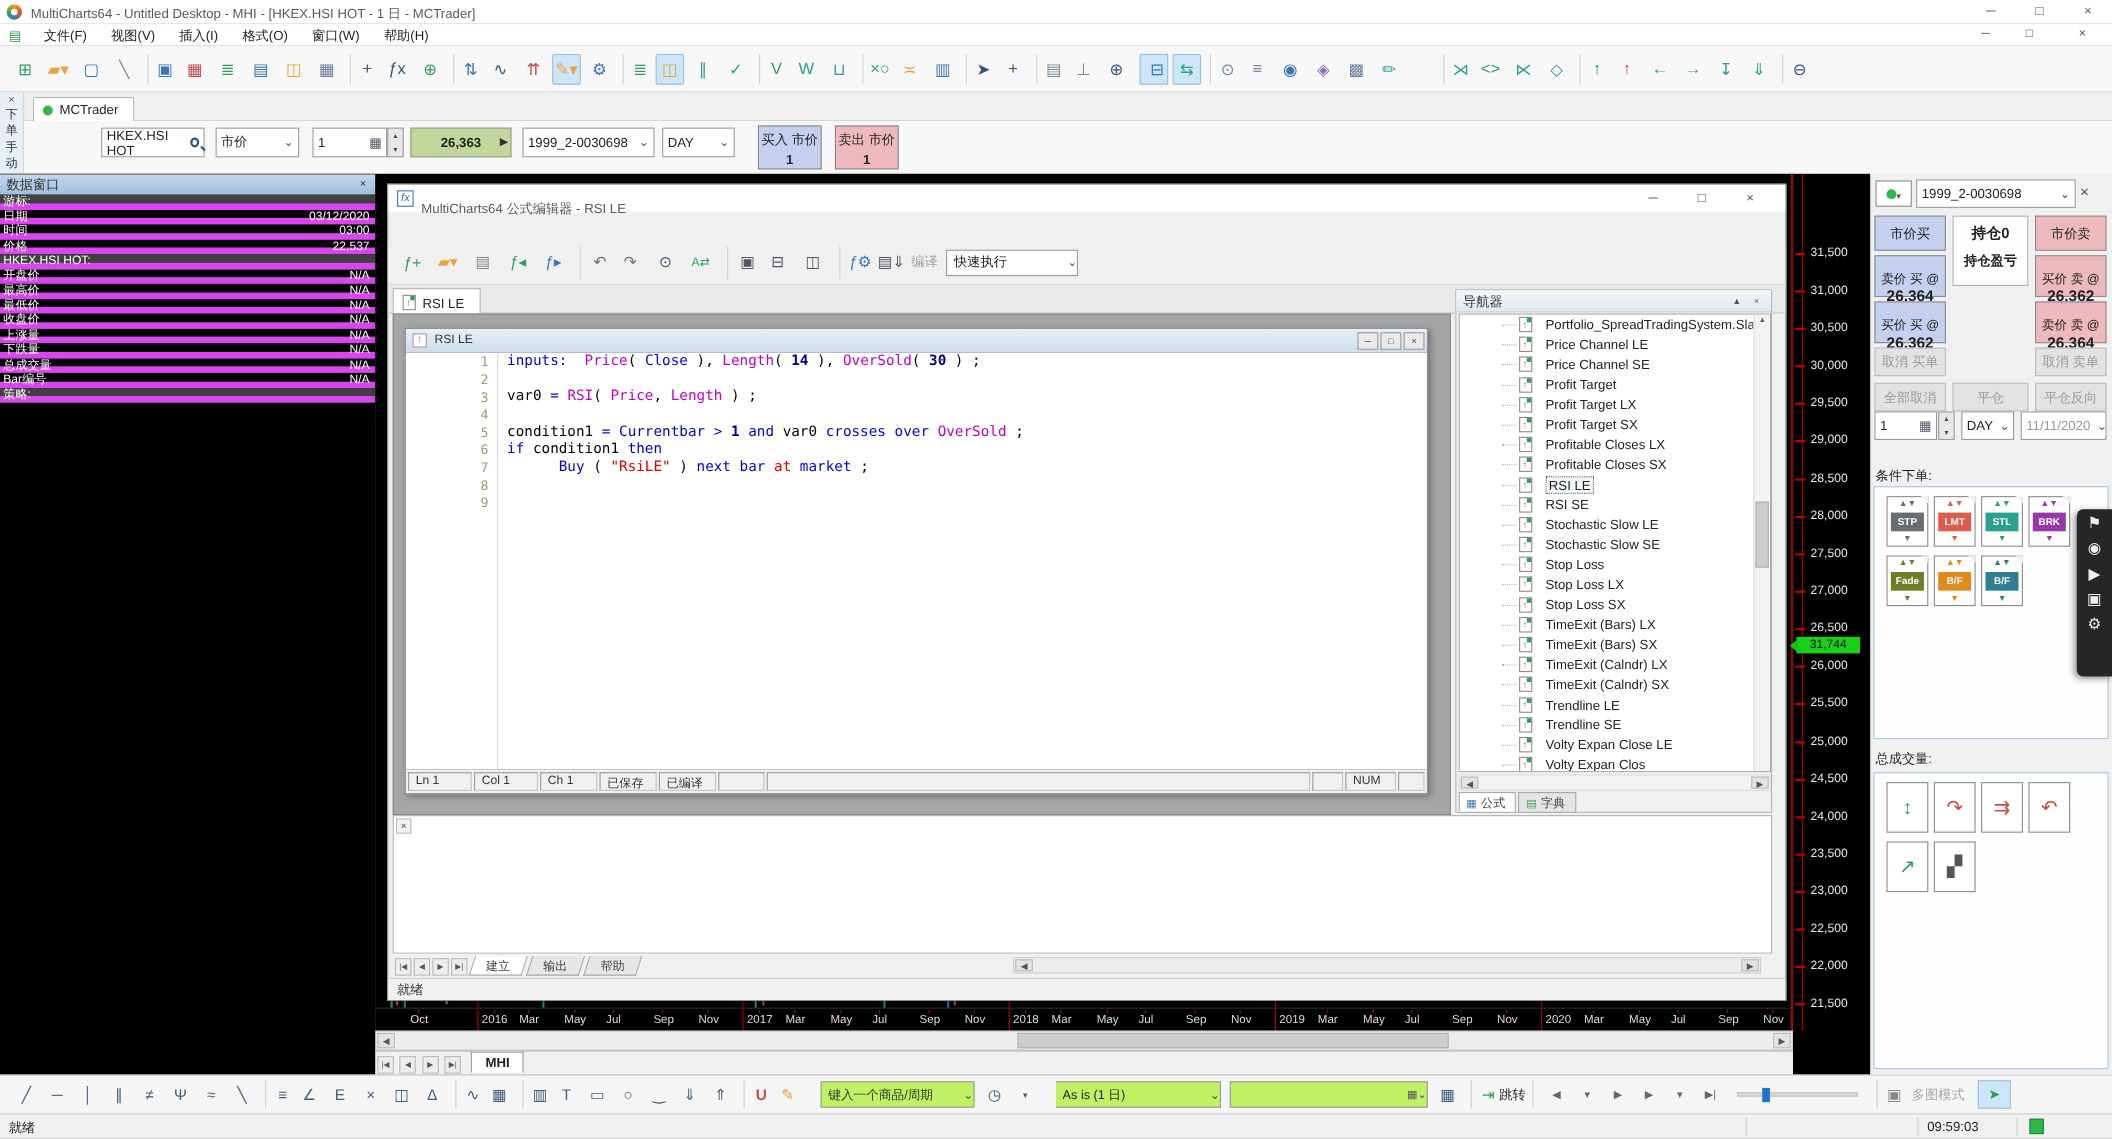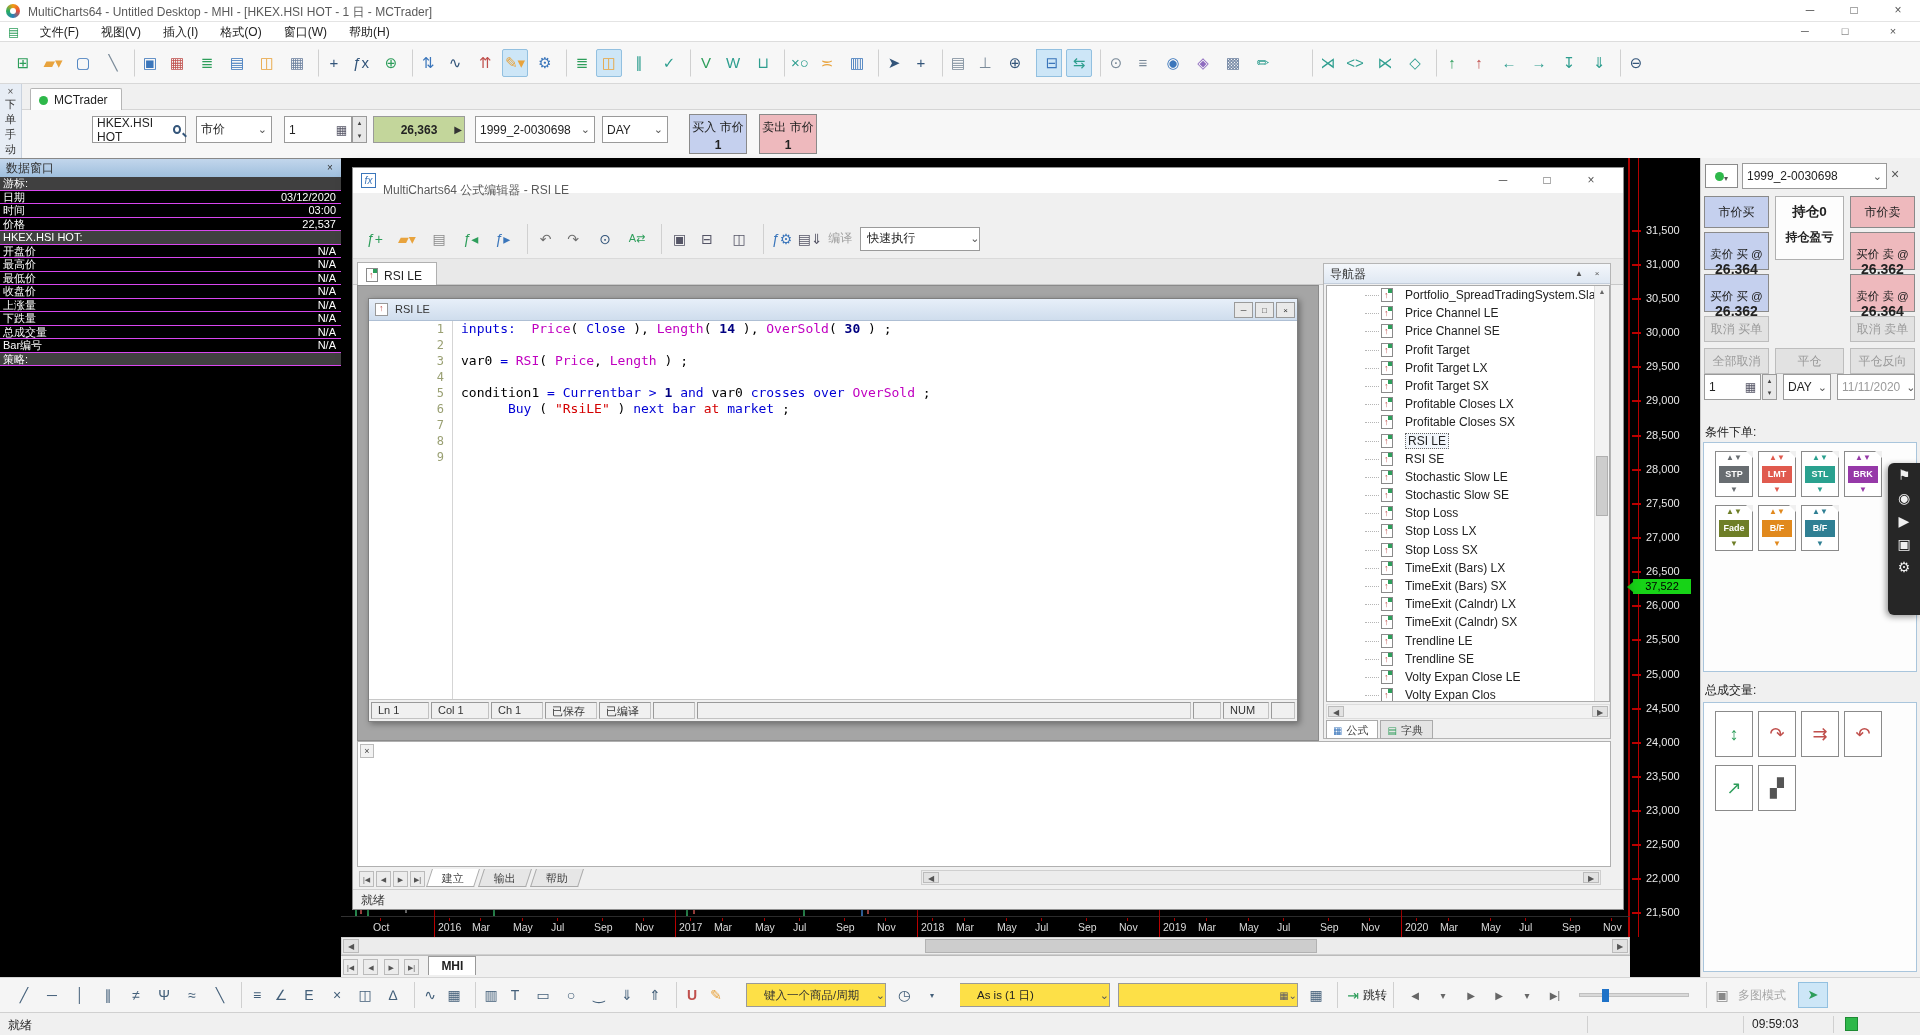--- a/index.html
+++ b/index.html
@@ -44,21 +44,21 @@
   #price-field i { position:absolute; right:2px; font-style:normal; font-size:10px; color:#333;}
   .spin { position:absolute; top:6px; width:15px; height:27px; border:1px solid #9a9a9a; background:#e8e8e8;
     font-size:7px; color:#444; display:flex; flex-direction:column; align-items:center; justify-content:space-around;}
   .trade-btn { position:absolute; top:4px; height:40px; width:58px; border:1px solid #8a8a8a; font-size:12px;
     text-align:center; line-height:1.5; padding-top:3px;}
   
   #data-window { left:0; top:158px; width:341px; height:819px; background:#000; border-top:1px solid #888;}
   #dw-title { left:0; top:0; width:341px; height:18px; background:linear-gradient(#c2d6ec,#9fbfdd);
     color:#333; font-size:12px; padding:1px 0 0 6px;}
   #dw-close { right:4px; top:2px; width:14px; height:14px; line-height:13px; text-align:center; color:#333; font-size:10px;}
-  .dw-row { position:relative; height:13.5px; border-bottom:1px solid #d946ef; color:#fff; font-size:11px; line-height:13px;}
+  .dw-row { position:relative; height:13.5px; border-bottom:6px solid #d946ef; color:#fff; font-size:11px; line-height:13px;}
   .dw-row .l { position:absolute; left:3px; }
   .dw-row .v { position:absolute; right:5px; }
   .dw-row.header { background:#404040; }
   
   #chart { left:341px; top:158px; width:1359px; height:819px; background:#000; }
   .redline { position:absolute; top:0; height:779px; background:#b30000;}
   #price-scale { position:absolute; left:1289px; top:0; width:70px; height:819px; }
   .ps-item { position:absolute; left:16px; color:#e8e8e8; font-size:11px; }
   .ps-item::before { content:""; position:absolute; left:-14px; top:6px; width:9px; height:2px; background:#c00000;}
   #price-tag { position:absolute; left:3px; width:58px; height:15px; background:#17d317; color:#000; font-size:11px;
@@ -177,22 +177,22 @@
   
   #float-tools { left:1888px; top:463px; width:32px; height:152px; background:#262626; border-radius:6px 0 0 6px;
     box-shadow:-2px 2px 6px rgba(0,0,0,.4); display:flex; flex-direction:column; align-items:center; padding-top:4px; gap:7px;}
   #float-tools span { color:#f0f0f0; font-size:14px; line-height:16px;}
   
   #bottom-toolbar { left:0; top:977px; width:1920px; height:35px; background:#f5f5f5; border-top:1px solid #d5d5d5;
     display:flex; align-items:center; padding-left:10px;}
   .bbi { display:inline-flex; align-items:center; justify-content:center; min-width:24px; height:26px; margin:0 2px;
     font-size:14px; color:#44607a;}
   .bbi.sep { border-left:1px solid #d0d0d0; padding-left:7px; margin-left:7px;}
-  .b-combo { height:24px; background:#fde047; border:1px solid #9a9a9a; display:flex; align-items:center;
-    font-size:11.5px; padding-left:17px; margin:0 4px;}
+  .b-combo { height:24px; background:#bef264; border:1px solid #9a9a9a; display:flex; align-items:center;
+    font-size:11.5px; padding-left:6px; margin:0 4px;}
   #slider { width:110px; height:4px; background:#d9d9d9; border:1px solid #c0c0c0; position:relative; margin:0 10px;}
   #slider-thumb { position:absolute; left:22px; top:-5px; width:7px; height:13px; background:#1e72c8;}
   #multi-mode { color:#a8a8a8; font-size:12px; margin:0 6px;}
   #cursor-mode { width:30px; height:26px; background:#cde6f7; border:1px solid #92c0e0; text-align:center;
     line-height:24px; color:#2e9e5b; font-size:13px; margin-left:6px;}
   #status-bar { left:0; top:1012px; width:1920px; height:23px; background:#f0f0f0; border-top:1px solid #d0d0d0;}
   #status-ready { position:absolute; left:8px; top:4px; font-size:12px; color:#222;}
   .sb-sep { position:absolute; top:3px; width:1px; height:17px; background:#d0d0d0;}
   #status-time { position:absolute; left:1752px; top:4px; font-size:12px;}
   #conn-ind { position:absolute; left:1845px; top:4px; width:13px; height:14px; background:#2eb84a; border:1px solid #1d8a33;}
@@ -319,21 +319,21 @@
   </div>
 </div>
 
 <div class="abs" id="chart">
   <div class="redline" style="left:1287px;width:2px"></div>
   <div class="redline" style="left:1297px;width:1px"></div>
   <div id="price-scale">
     <span>
       <span class="ps-item" style=";top:66px">31,500</span><span class="ps-item" style=";top:100px">31,000</span><span class="ps-item" style=";top:134px">30,500</span><span class="ps-item" style=";top:168px">30,000</span><span class="ps-item" style=";top:202px">29,500</span><span class="ps-item" style=";top:236px">29,000</span><span class="ps-item" style=";top:271px">28,500</span><span class="ps-item" style=";top:305px">28,000</span><span class="ps-item" style=";top:339px">27,500</span><span class="ps-item" style=";top:373px">27,000</span><span class="ps-item" style=";top:407px">26,500</span><span class="ps-item" style=";top:441px">26,000</span><span class="ps-item" style=";top:475px">25,500</span><span class="ps-item" style=";top:510px">25,000</span><span class="ps-item" style=";top:544px">24,500</span><span class="ps-item" style=";top:578px">24,000</span><span class="ps-item" style=";top:612px">23,500</span><span class="ps-item" style=";top:646px">23,000</span><span class="ps-item" style=";top:680px">22,500</span><span class="ps-item" style=";top:714px">22,000</span><span class="ps-item" style=";top:748px">21,500</span>
     </span>
-    <span id="price-tag" style="top:421px">37,522</span>
+    <span id="price-tag" style="top:421px">31,744</span>
   </div>
   <div id="mini-candles">
     <span><span class="mtick" style=";left:14px;height:9px;background:#2e9e5b"></span><span class="mtick" style=";left:19px;height:7px;background:#c0504d"></span><span class="mtick" style=";left:26px;height:9px;background:#2e9e5b"></span><span class="mtick" style=";left:64px;height:6px;background:#888"></span><span class="mtick" style=";left:152px;height:9px;background:#2e9e5b"></span><span class="mtick" style=";left:345px;height:9px;background:#2e9e5b"></span><span class="mtick" style=";left:352px;height:7px;background:#c0504d"></span><span class="mtick" style=";left:462px;height:9px;background:#2e9e5b"></span><span class="mtick" style=";left:520px;height:9px;background:#3b76bb"></span><span class="mtick" style=";left:526px;height:7px;background:#c0504d"></span></span>
   </div>
   <span><span class="yline" style=";left:93px"></span><span class="yline" style=";left:334px"></span><span class="yline" style=";left:576px"></span><span class="yline" style=";left:818px"></span><span class="yline" style=";left:1060px"></span></span>
   <div id="timeline">
     <span>
       <span class="tl-label" style=";left:32px">Oct</span><span class="tl-label" style=";left:97px">2016</span><span class="tl-label" style=";left:131px">Mar</span><span class="tl-label" style=";left:172px">May</span><span class="tl-label" style=";left:210px">Jul</span><span class="tl-label" style=";left:253px">Sep</span><span class="tl-label" style=";left:294px">Nov</span><span class="tl-label" style=";left:338px">2017</span><span class="tl-label" style=";left:373px">Mar</span><span class="tl-label" style=";left:414px">May</span><span class="tl-label" style=";left:452px">Jul</span><span class="tl-label" style=";left:495px">Sep</span><span class="tl-label" style=";left:536px">Nov</span><span class="tl-label" style=";left:580px">2018</span><span class="tl-label" style=";left:615px">Mar</span><span class="tl-label" style=";left:656px">May</span><span class="tl-label" style=";left:694px">Jul</span><span class="tl-label" style=";left:737px">Sep</span><span class="tl-label" style=";left:778px">Nov</span><span class="tl-label" style=";left:822px">2019</span><span class="tl-label" style=";left:857px">Mar</span><span class="tl-label" style=";left:898px">May</span><span class="tl-label" style=";left:936px">Jul</span><span class="tl-label" style=";left:979px">Sep</span><span class="tl-label" style=";left:1020px">Nov</span><span class="tl-label" style=";left:1064px">2020</span><span class="tl-label" style=";left:1099px">Mar</span><span class="tl-label" style=";left:1140px">May</span><span class="tl-label" style=";left:1178px">Jul</span><span class="tl-label" style=";left:1221px">Sep</span><span class="tl-label" style=";left:1262px">Nov</span>
     </span>
   </div>
@@ -490,20 +490,21 @@
             <div class="ln">7</div>
             <div class="ln">8</div>
             <div class="ln">9</div>
         </div>
         <div id="code-lines">
             <div class="code-line"><span style="color: rgb(0, 0, 212);">inputs:</span><span style="color: rgb(0, 0, 0);">  </span><span style="color: rgb(192, 0, 192);">Price</span><span style="color: rgb(0, 0, 0);">( </span><span style="color: rgb(0, 0, 212);">Close</span><span style="color: rgb(0, 0, 0);"> ), </span><span style="color: rgb(192, 0, 192);">Length</span><span style="color: rgb(0, 0, 0);">( </span><span style="color: rgb(0, 0, 128); font-weight: bold;">14</span><span style="color: rgb(0, 0, 0);"> ), </span><span style="color: rgb(192, 0, 192);">OverSold</span><span style="color: rgb(0, 0, 0);">( </span><span style="color: rgb(0, 0, 128); font-weight: bold;">30</span><span style="color: rgb(0, 0, 0);"> ) ;</span></div>
             <div class="code-line"></div>
             <div class="code-line"><span style="color: rgb(0, 0, 0);">var0 </span><span style="color: rgb(0, 0, 212);">=</span><span style="color: rgb(0, 0, 0);"> </span><span style="color: rgb(192, 0, 192);">RSI</span><span style="color: rgb(0, 0, 0);">( </span><span style="color: rgb(192, 0, 192);">Price</span><span style="color: rgb(0, 0, 0);">, </span><span style="color: rgb(192, 0, 192);">Length</span><span style="color: rgb(0, 0, 0);"> ) ;</span></div>
             <div class="code-line"></div>
             <div class="code-line"><span style="color: rgb(0, 0, 0);">condition1 </span><span style="color: rgb(0, 0, 212);">=</span><span style="color: rgb(0, 0, 0);"> </span><span style="color: rgb(0, 0, 212);">Currentbar</span><span style="color: rgb(0, 0, 0);"> </span><span style="color: rgb(0, 0, 212);">&gt;</span><span style="color: rgb(0, 0, 0);"> </span><span style="color: rgb(0, 0, 128); font-weight: bold;">1</span><span style="color: rgb(0, 0, 0);"> </span><span style="color: rgb(0, 0, 212);">and</span><span style="color: rgb(0, 0, 0);"> var0 </span><span style="color: rgb(0, 0, 212);">crosses</span><span style="color: rgb(0, 0, 0);"> </span><span style="color: rgb(0, 0, 212);">over</span><span style="color: rgb(0, 0, 0);"> </span><span style="color: rgb(192, 0, 192);">OverSold</span><span style="color: rgb(0, 0, 0);"> ;</span></div>
+            <div class="code-line"><span style="color: rgb(0, 0, 212);">if</span><span style="color: rgb(0, 0, 0);"> condition1 </span><span style="color: rgb(0, 0, 212);">then</span></div>
             <div class="code-line"><span style="color: rgb(0, 0, 0);">      </span><span style="color: rgb(0, 0, 212);">Buy</span><span style="color: rgb(0, 0, 0);"> ( </span><span style="color: rgb(212, 0, 0);">"RsiLE"</span><span style="color: rgb(0, 0, 0);"> ) </span><span style="color: rgb(0, 0, 212);">next</span><span style="color: rgb(0, 0, 0);"> </span><span style="color: rgb(0, 0, 212);">bar</span><span style="color: rgb(0, 0, 0);"> </span><span style="color: rgb(212, 0, 0);">at</span><span style="color: rgb(0, 0, 0);"> </span><span style="color: rgb(0, 0, 212);">market</span><span style="color: rgb(0, 0, 0);"> ;</span></div>
             <div class="code-line"></div>
           </div>
       </div>
       <div id="c-status">
         <span class="st-cell" style=";width:58px">Ln 1</span>
           <span class="st-cell" style=";width:58px">Col 1</span>
           <span class="st-cell" style=";width:52px">Ch 1</span>
           <span class="st-cell" style=";width:52px">已保存</span>
           <span class="st-cell" style=";width:52px">已编译</span>

